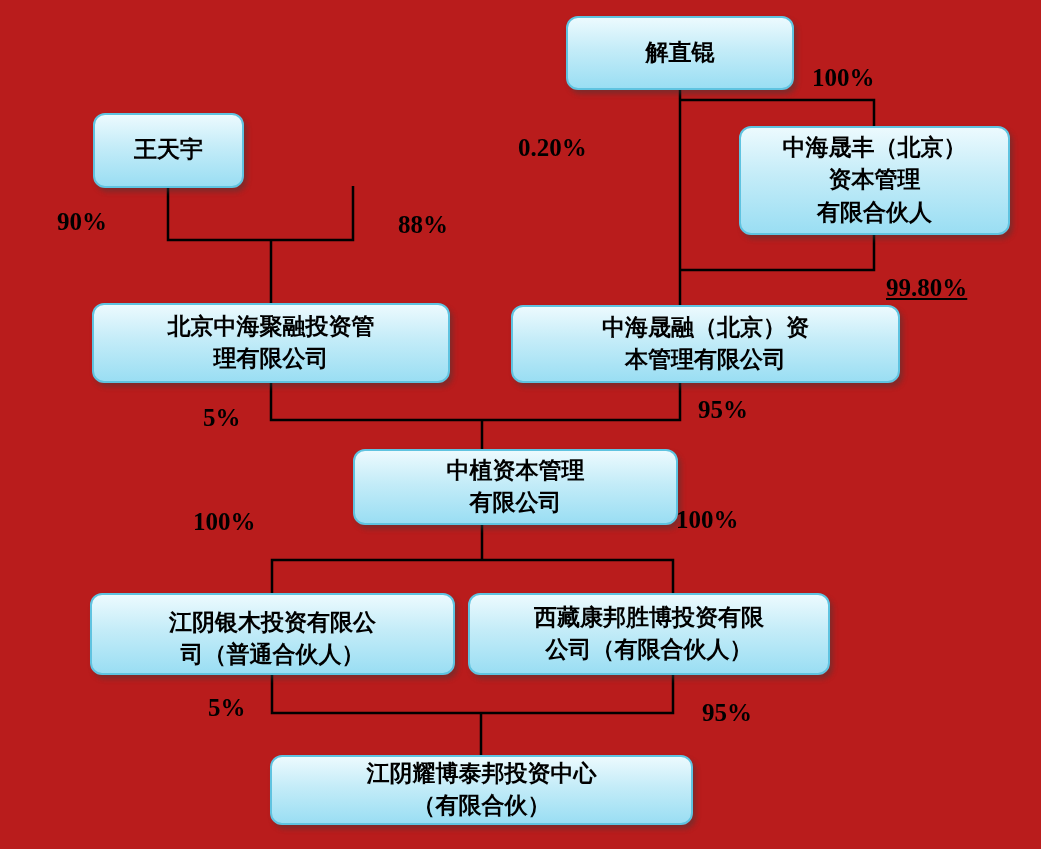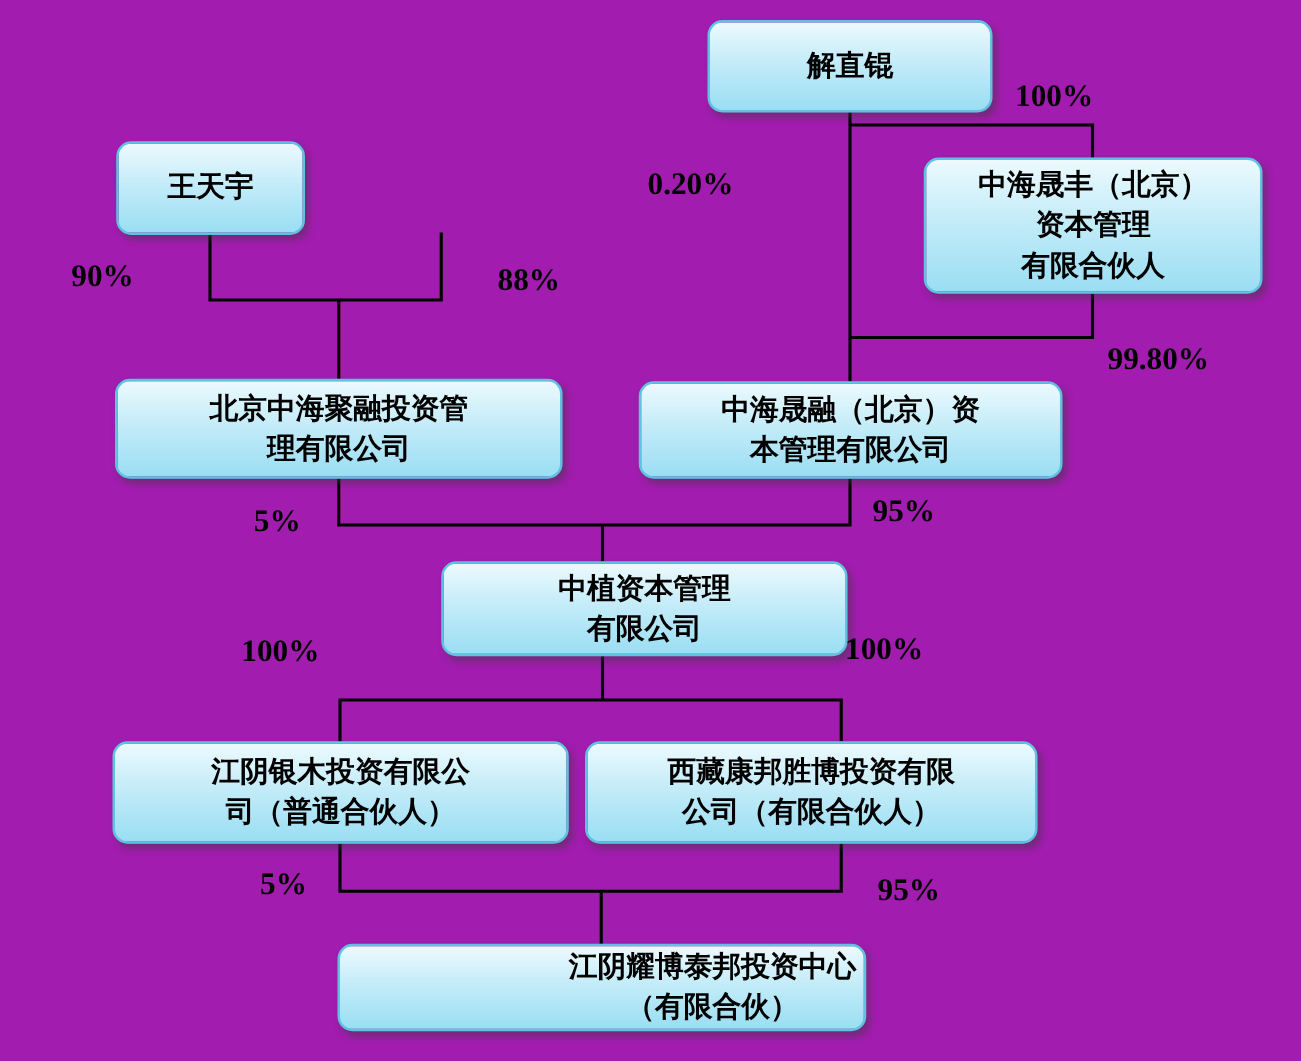--- a/index.html
+++ b/index.html
@@ -5,21 +5,21 @@
   html, body {
     margin: 0;
     padding: 0;
     background: #ffffff;
     font-family: "Liberation Serif", "DejaVu Serif", serif;
   }
   .canvas {
     position: relative;
     width: 1041px;
     height: 849px;
-    background: #a21caf;
+    background: #b91c1c;
     overflow: hidden;
   }
   .connectors {
     position: absolute;
     left: 0; top: 0;
     width: 1041px;
     height: 849px;
   }
   .node {
     position: absolute;
@@ -87,54 +87,54 @@
     <span class="node-label">中海晟丰（北京）
 资本管理
 有限合伙人</span>
   </div>
 
   <div class="node" style="left:92px;top:303px;width:358px;height:80px;border-radius:12px;">
     <span class="node-label">北京中海聚融投资管
 理有限公司</span>
   </div>
 
-  <div class="node" style="left:511px;top:305px;width:339px;height:78px;font-family:Liberation Serif, serif;">
+  <div class="node" style="left:511px;top:305px;width:389px;height:78px;font-family:Liberation Serif, serif;">
     <span class="node-label">中海晟融（北京）资
 本管理有限公司</span>
   </div>
 
   <div class="node" style="left:320px;top:449px;width:325px;height:76px;margin-left:33px;">
     <span class="node-label">中植资本管理
 有限公司</span>
   </div>
 
-  <div class="node" style="left:90px;top:593px;width:365px;height:82px;">
+  <div class="node" style="left:90px;top:593px;width:365px;height:82px;align-items:flex-end;">
     <span class="node-label">江阴银木投资有限公
 司（普通合伙人）</span>
   </div>
 
   <div class="node" style="left:468px;top:593px;width:362px;height:82px;">
     <span class="node-label">西藏康邦胜博投资有限
 公司（有限合伙人）</span>
   </div>
 
-  <div class="node" style="left:270px;top:755px;width:423px;height:70px;justify-content:flex-end;">
+  <div class="node" style="left:270px;top:755px;width:423px;height:70px;">
     <span class="node-label">江阴耀博泰邦投资中心
 （有限合伙）</span>
   </div>
 
   <span class="pct" style="left:812px;top:64px;">100%</span>
 
   <span class="pct" style="left:518px;top:134px;">0.20%</span>
 
   <span class="pct" style="left:57px;top:208px;">90%</span>
 
   <span class="pct" style="left:398px;top:211px;">88%</span>
 
-  <span class="pct" style="left:886px;top:274px;">99.80%</span>
+  <span class="pct" style="left:886px;top:274px;text-decoration:underline;">99.80%</span>
 
   <span class="pct" style="left:203px;top:404px;">5%</span>
 
   <span class="pct" style="left:698px;top:396px;">95%</span>
 
   <span class="pct" style="left:193px;top:508px;">100%</span>
 
   <span class="pct" style="left:676px;top:506px;">100%</span>
 
   <span class="pct" style="left:208px;top:694px;">5%</span>

